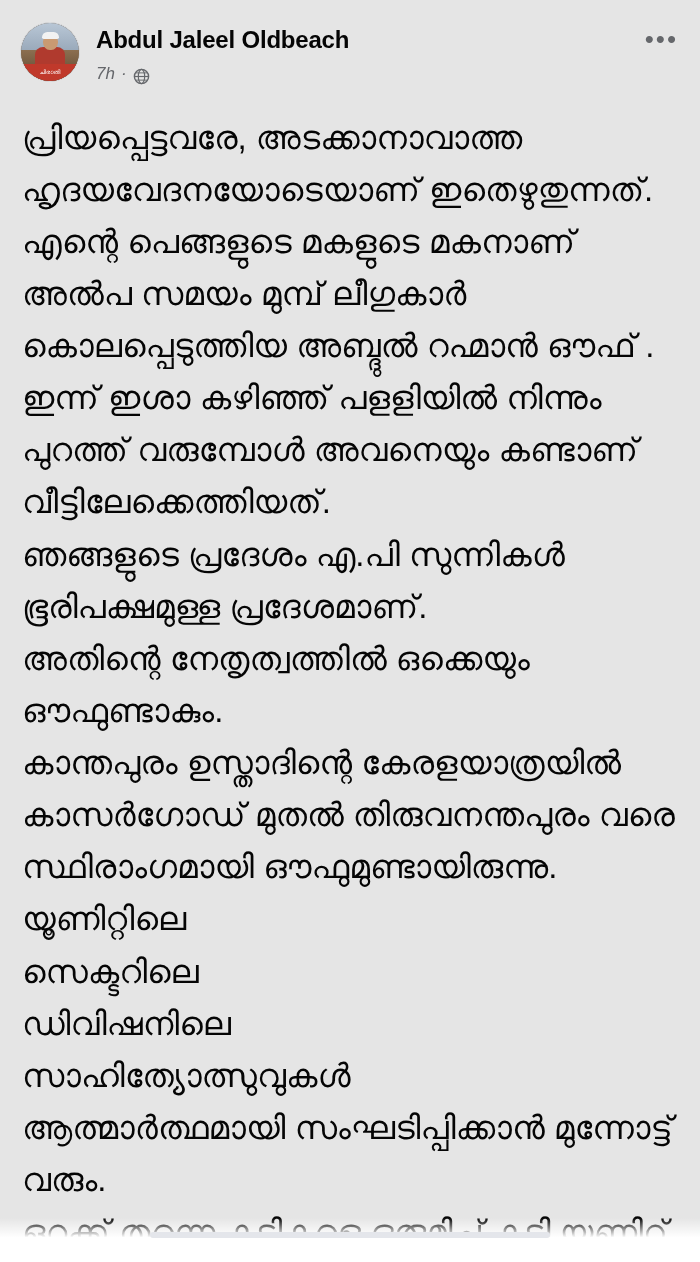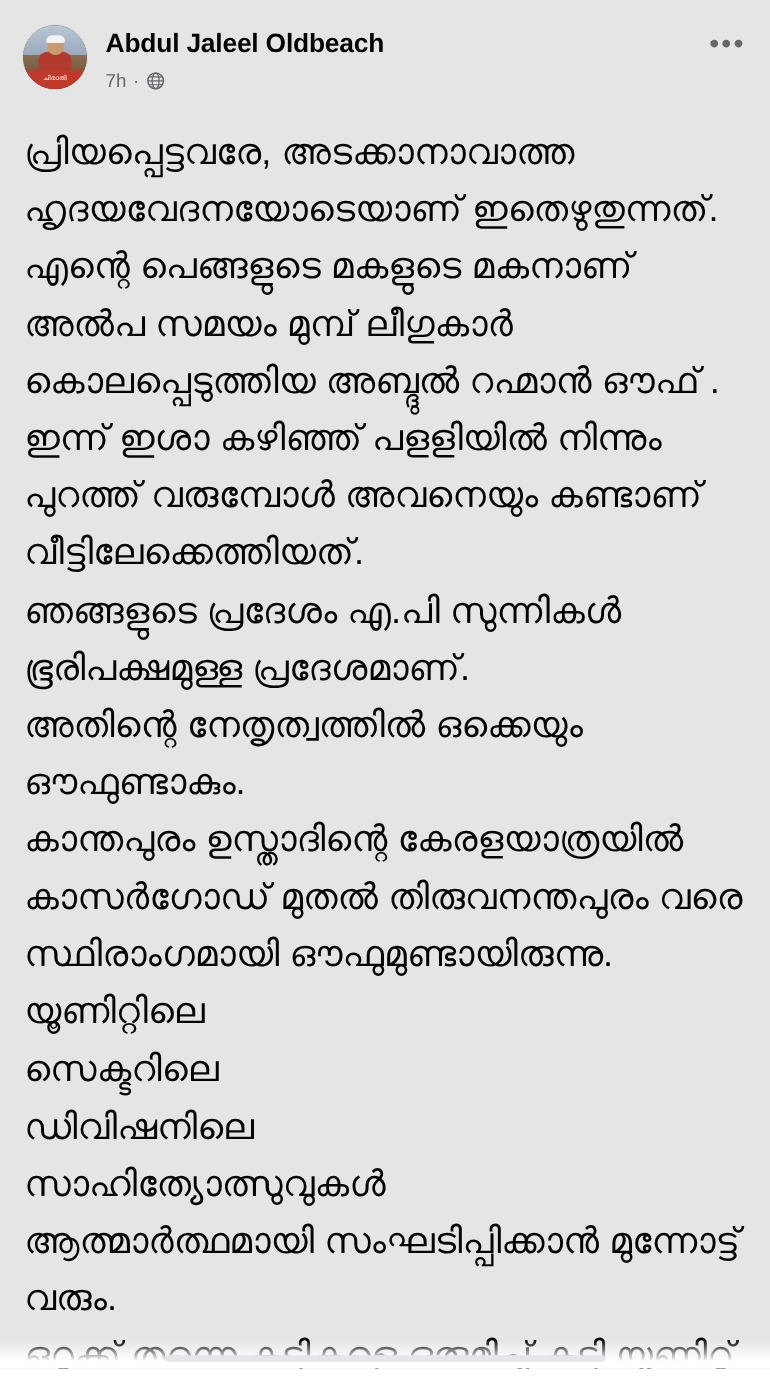--- a/index.html
+++ b/index.html
@@ -105,24 +105,25 @@
   }
   .author-name {
     font-size: 24px;
     font-weight: bold;
     color: #050505;
     line-height: 1.15;
     letter-spacing: -0.2px;
   }
   .meta-row {
     display: flex;
-    align-items: flex-start;
+    align-items: flex-end;
     margin-top: 10px;
     color: #65676b;
     font-size: 17px;
+    font-style: italic;
   }
   .meta-time { color: #65676b; }
   .meta-dot {
     margin: 0 6px;
     color: #65676b;
     font-size: 17px;
   }
   .globe-icon {
     width: 17px;
     height: 17px;

